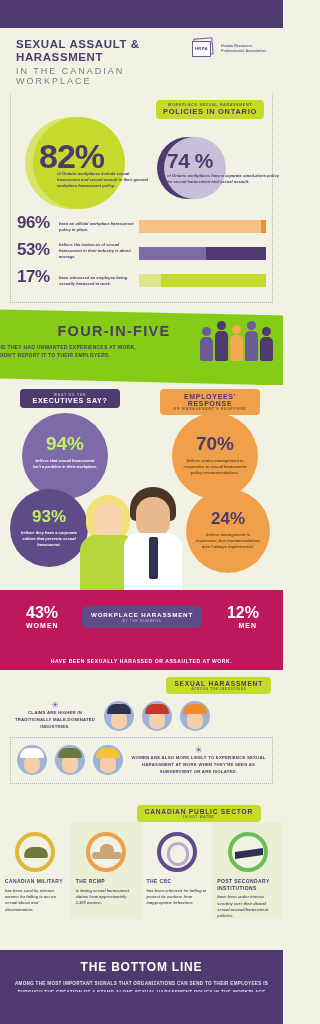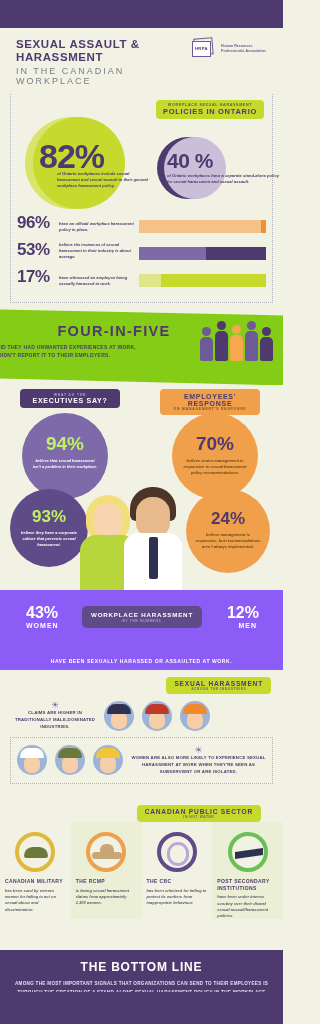--- a/index.html
+++ b/index.html
@@ -91,21 +91,21 @@
   .b24 .bn { font-size:17px; padding-top:20px;}
   .b70 .bn,.b24 .bn { color:#4e3a6e;}
   .bubble .bt { font-size:4px; font-style:italic; font-weight:bold; line-height:1.5; padding:3px 9px 0 9px; color:#fff;}
   .b70 .bt,.b24 .bt { color:#6b4a17; }
 
   .couple { position:absolute; left:78px; top:96px; width:120px; height:110px; }
   .cp-head { position:absolute; border-radius:50%; }
   .cp-body { position:absolute; }
 
   
-  .band { position:relative; background:#8b5cf6; height:80px; }
+  .band { position:relative; background:#be185d; height:80px; }
   .band .bignum2 { position:absolute; font-size:16px; font-weight:bold; color:#fff; }
   .band .lbl { position:absolute; font-size:7px; font-weight:bold; color:#fff; letter-spacing:1px;}
   .plaque { position:absolute; left:82px; top:16px; width:120px; background:#5f4b87; border-radius:5px; text-align:center; padding:5px 0 5px 0;}
   .plaque .p1 { font-size:6.2px; font-weight:bold; color:#fff; letter-spacing:0.8px;}
   .plaque .p2 { font-size:3.3px; color:#c2b4dd; letter-spacing:0.7px; margin-top:1px;}
   .bandfoot { position:absolute; left:0; right:0; bottom:6px; text-align:center; font-size:5px; font-weight:bold; color:#fff; letter-spacing:0.6px;}
 
   
   .ind { position:relative; padding-top:6px; height:130px; }
   .tagrow2 { text-align:right; padding-right:12px; }
@@ -166,21 +166,21 @@
       </div>
     </div>
 
     <div class="circles">
       <div class="circ c82shade"></div>
       <div class="circ c82"></div>
       <div class="circ c16shade"></div>
       <div class="circ c16"></div>
       <div class="bignum n82">82%</div>
       <div class="cap cap82">of Ontario workplaces include sexual harassment and sexual assault in their general workplace harassment policy.</div>
-      <div class="bignum n16">40 %</div>
+      <div class="bignum n16">74 %</div>
       <div class="cap cap16">of Ontario workplaces have a separate stand-alone policy for sexual harassment and sexual assault.</div>
     </div>
 
     <div class="stats">
       <div class="srow">
         <div class="spct">96%</div>
         <div class="stxt">have an official workplace harassment policy in place.</div>
         <div class="sbarwrap">
           <div class="f" id="f0" style="width: 96%; background: rgb(245, 193, 135);"></div>
             <div class="r" id="r0" style="width: 4%; background: rgb(239, 145, 51);"></div>

